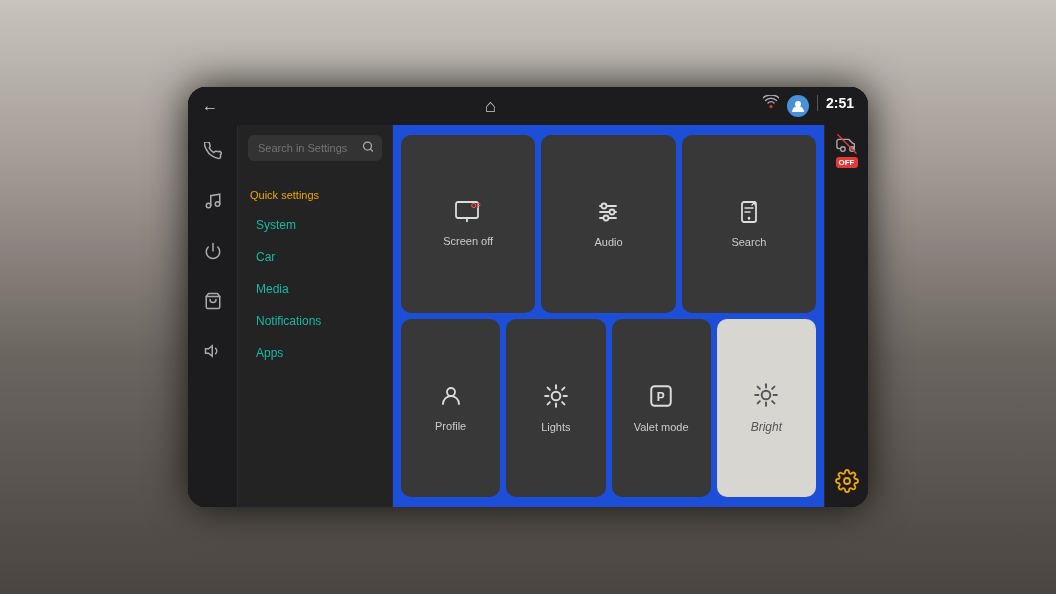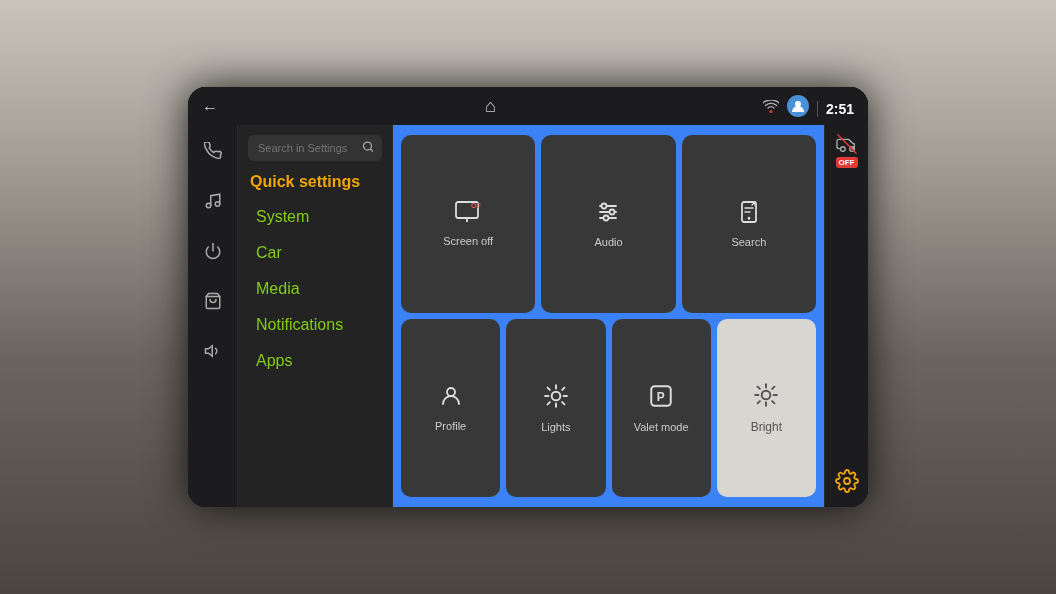--- a/index.html
+++ b/index.html
@@ -67,21 +67,21 @@
       align-items: center;
     }
 
     .home-icon {
       color: #ccc;
       font-size: 18px;
     }
 
     .status-right {
       display: flex;
-      align-items: flex-end;
+      align-items: flex-start;
       gap: 8px;
       color: #ccc;
       font-size: 13px;
     }
 
     .wifi-icon { font-size: 14px; color: #ccc; }
     .avatar-circle {
       width: 22px;
       height: 22px;
       border-radius: 50%;
@@ -140,21 +140,21 @@
     
     .settings-panel {
       width: 155px;
       background: #232323;
       padding: 10px 0;
       flex-shrink: 0;
       border-right: 1px solid #2a2a2a;
     }
 
     .search-bar {
-      margin: 0 10px 10px;
+      margin: 0 10px 26px;
       position: relative;
     }
 
     .search-input {
       width: 100%;
       background: #333;
       border: none;
       border-radius: 6px;
       padding: 7px 30px 7px 10px;
       color: #aaa;
@@ -166,38 +166,38 @@
       position: absolute;
       right: 8px;
       top: 50%;
       transform: translateY(-50%);
       color: #aaa;
       font-size: 12px;
     }
 
     .quick-settings-label {
       color: #f0a500;
-      font-size: 16px;
-      font-weight: 700;
+      font-size: 11px;
+      font-weight: 400;
       padding: 2px 12px 8px;
     }
 
     .menu-item {
       padding: 9px 12px;
-      color: #84cc16;
-      font-size: 16px;
+      color: #14b8a6;
+      font-size: 12px;
       cursor: pointer;
       border-radius: 6px;
       margin: 0 6px;
     }
 
     
     .quick-grid-area {
       flex: 1;
-      background: #3b82f6;
+      background: #1d4ed8;
       padding: 10px 8px;
       display: flex;
       flex-direction: column;
       gap: 6px;
     }
 
     .grid-row {
       display: flex;
       gap: 6px;
       flex: 1;
@@ -225,21 +225,21 @@
       font-size: 11px;
       color: #ccc;
     }
 
     
     .grid-tile.bright {
       background: #d8d6d0;
     }
 
     .grid-tile.bright .tile-icon { color: #555; }
-    .grid-tile.bright .tile-label { color: #555; font-size: 12px; }
+    .grid-tile.bright .tile-label { color: #555; font-size: 12px; font-style: italic; }
 
     
     .right-sidebar {
       width: 44px;
       background: #1c1c1e;
       display: flex;
       flex-direction: column;
       align-items: center;
       justify-content: space-between;
       padding: 8px 0;

